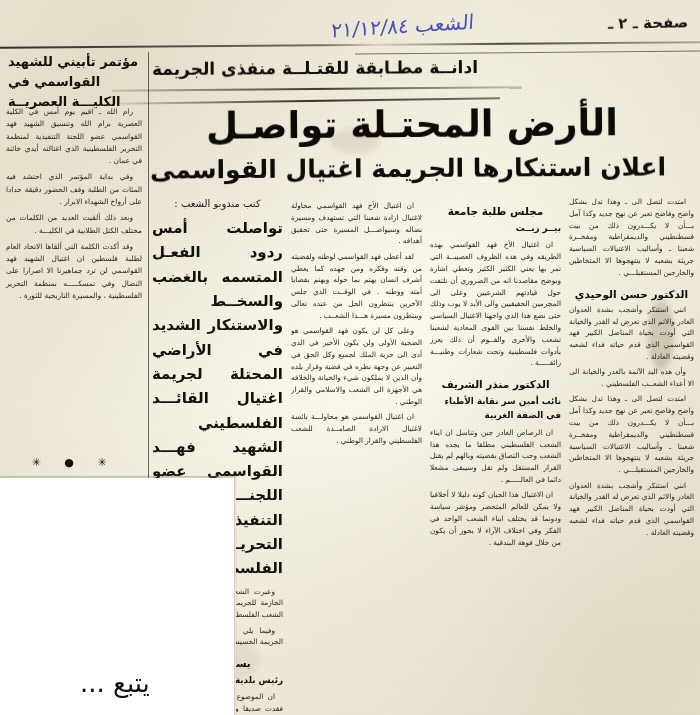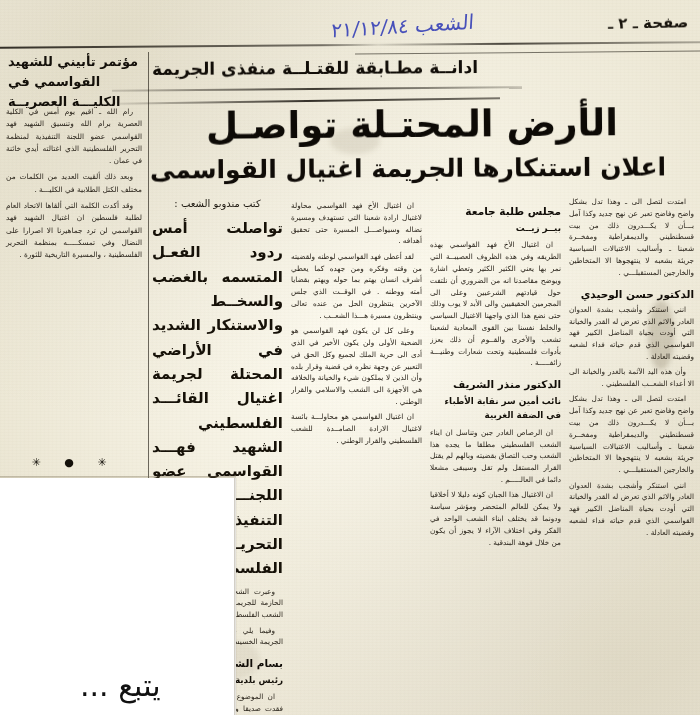--- a/index.html
+++ b/index.html
@@ -157,35 +157,35 @@
   .byline{
     display:block;text-align:center;font-size:10px;
     letter-spacing:.5px;margin-bottom:4px;color:#1d1810;
   }
   .lead{
     display:block;font-size:15px;line-height:1.62;font-weight:bold;
     color:#161108;text-align:justify;margin-bottom:5px;
     filter:blur(.2px);
   }
   .subhead2{
-    display:block;text-align:right;font-weight:bold;
+    display:block;text-align:center;font-weight:bold;
     font-size:10.5px;color:#100c07;margin:7px 0 1px 0;
     letter-spacing:.4px;filter:blur(.18px);
   }
   .subhead2.u{text-decoration:underline;text-underline-offset:2px;}
   .subhead3{
     display:block;text-align:right;font-weight:bold;
     font-size:8.8px;color:#141009;margin:1px 0 4px 0;
     filter:blur(.2px);
   }
 
   
   #continued{
     position:absolute;left:80px;top:668px;
-    font-size:30px;color:#111111;letter-spacing:1px;
+    font-size:26px;color:#111111;letter-spacing:1px;
     font-family:"DejaVu Sans","Liberation Sans",sans-serif;
   }
 
   
   .blot{position:absolute;border-radius:50%;background:rgba(90,78,52,.22);filter:blur(2.5px);}
 </style>
 </head>
 <body>
 
 <div id="page">
@@ -213,20 +213,21 @@
   <div id="divider-v"></div>
 
   <div id="side-head">
     <span class="l">مؤتمر تأبيني للشهيد</span>
     <span class="l">القواسمي في</span>
     <span class="l">الكليـــة العصريــة</span>
   </div>
 
   <div id="side-body">
     <p>رام الله ـ اقيم يوم أمس في الكلية العصرية برام الله وتنسيق الشهيد فهد القواسمي عضو اللجنة التنفيذية لمنظمة التحرير الفلسطينية الذي اغتالته أيدي خائنة في عمان .</p>
+    <p>وفي بداية المؤتمر الذي احتشد فيه المئات من الطلبة وقف الحضور دقيقة حدادا على أرواح الشهداء الابرار .</p>
     <p>وبعد ذلك ألقيت العديد من الكلمات من مختلف الكتل الطلابية في الكليـــة .</p>
     <p>وقد أكدت الكلمة التي ألقاها الاتحاد العام لطلبة فلسطين ان اغتيال الشهيد فهد القواسمي لن ترد جماهيرنا الا اصرارا على النضال وفي تمسكـــــه بمنظمة التحرير الفلسطينية ، والمسيرة التاريخية للثورة .</p>
   </div>
 
   <div id="side-stars">✳ ● ✳</div>
 
   <div id="cols">
 
     <div class="col narrow">
       <p>امتدت لتصل الى ـ وهذا تدل بشكل واضح وفاضح تعبر عن نهج جديد وكذا آمل بـــأن لا يكـــدرون ذلك من بيت قسطنطيني والديمقراطية ومفخــرة شعبنا ـ وأساليب الاغتيالات السياسية جريئة بشعبه لا ينتهجوها الا المتخاطين والخارجين المستقبلـــي .</p>

